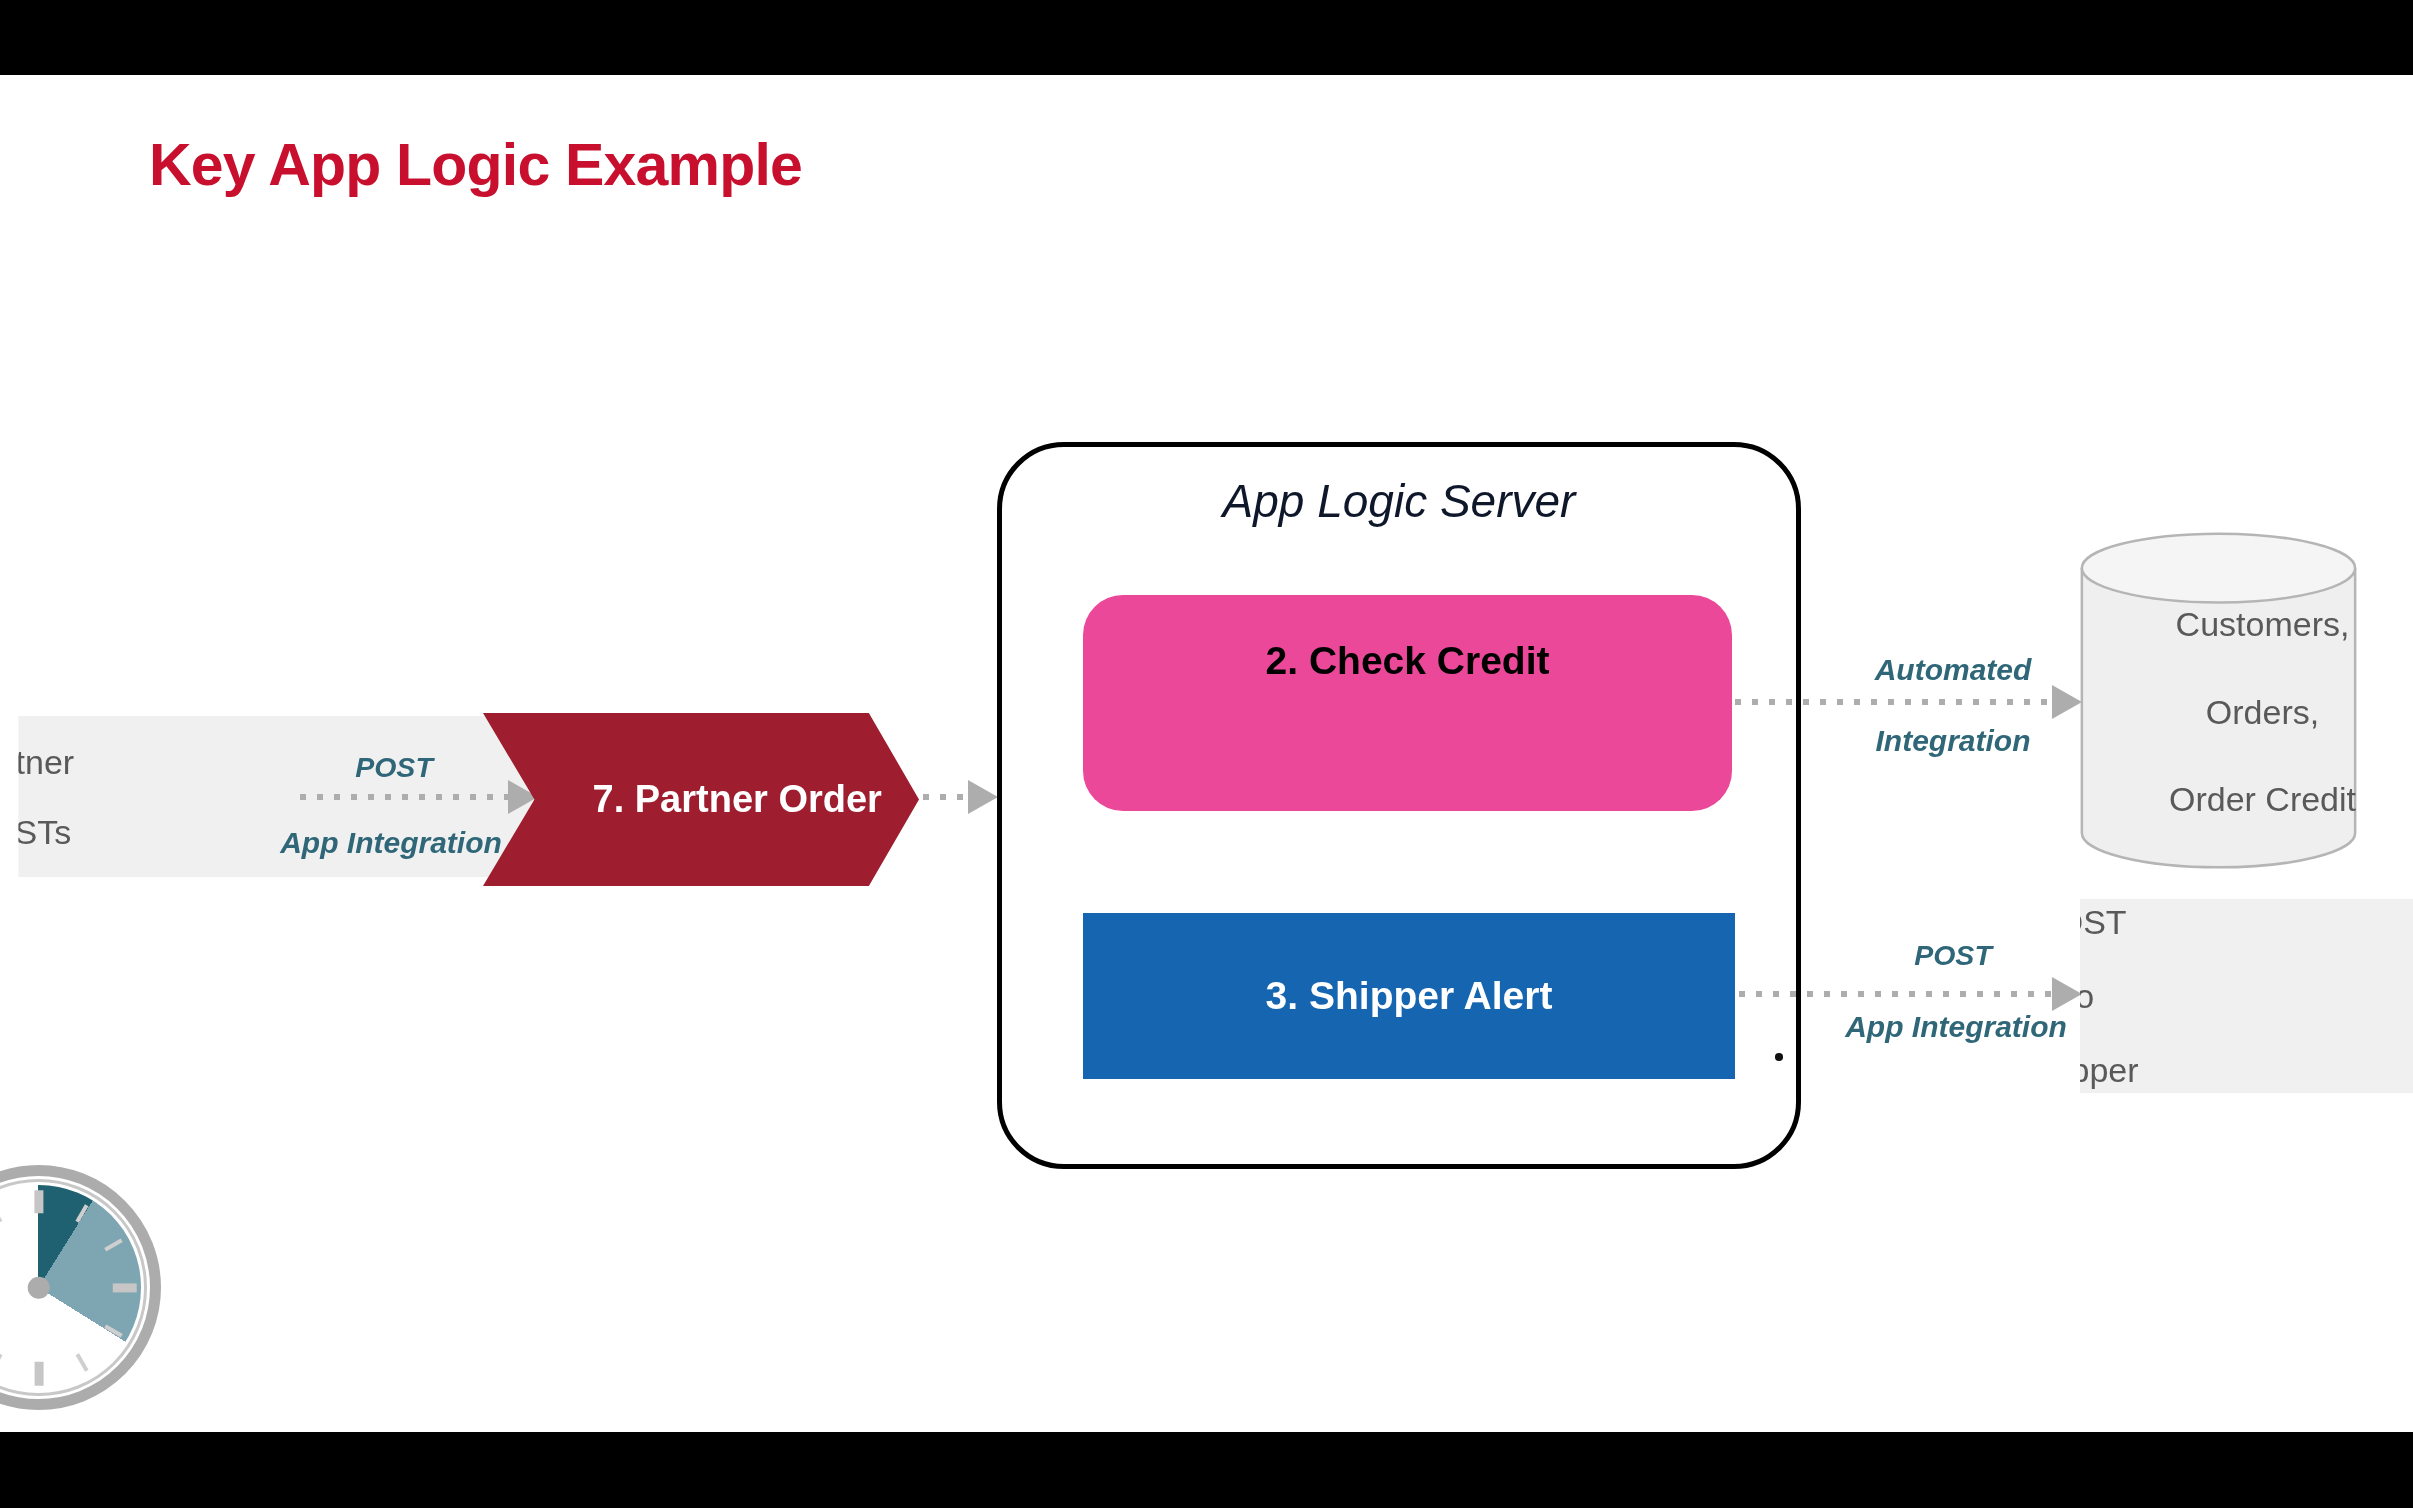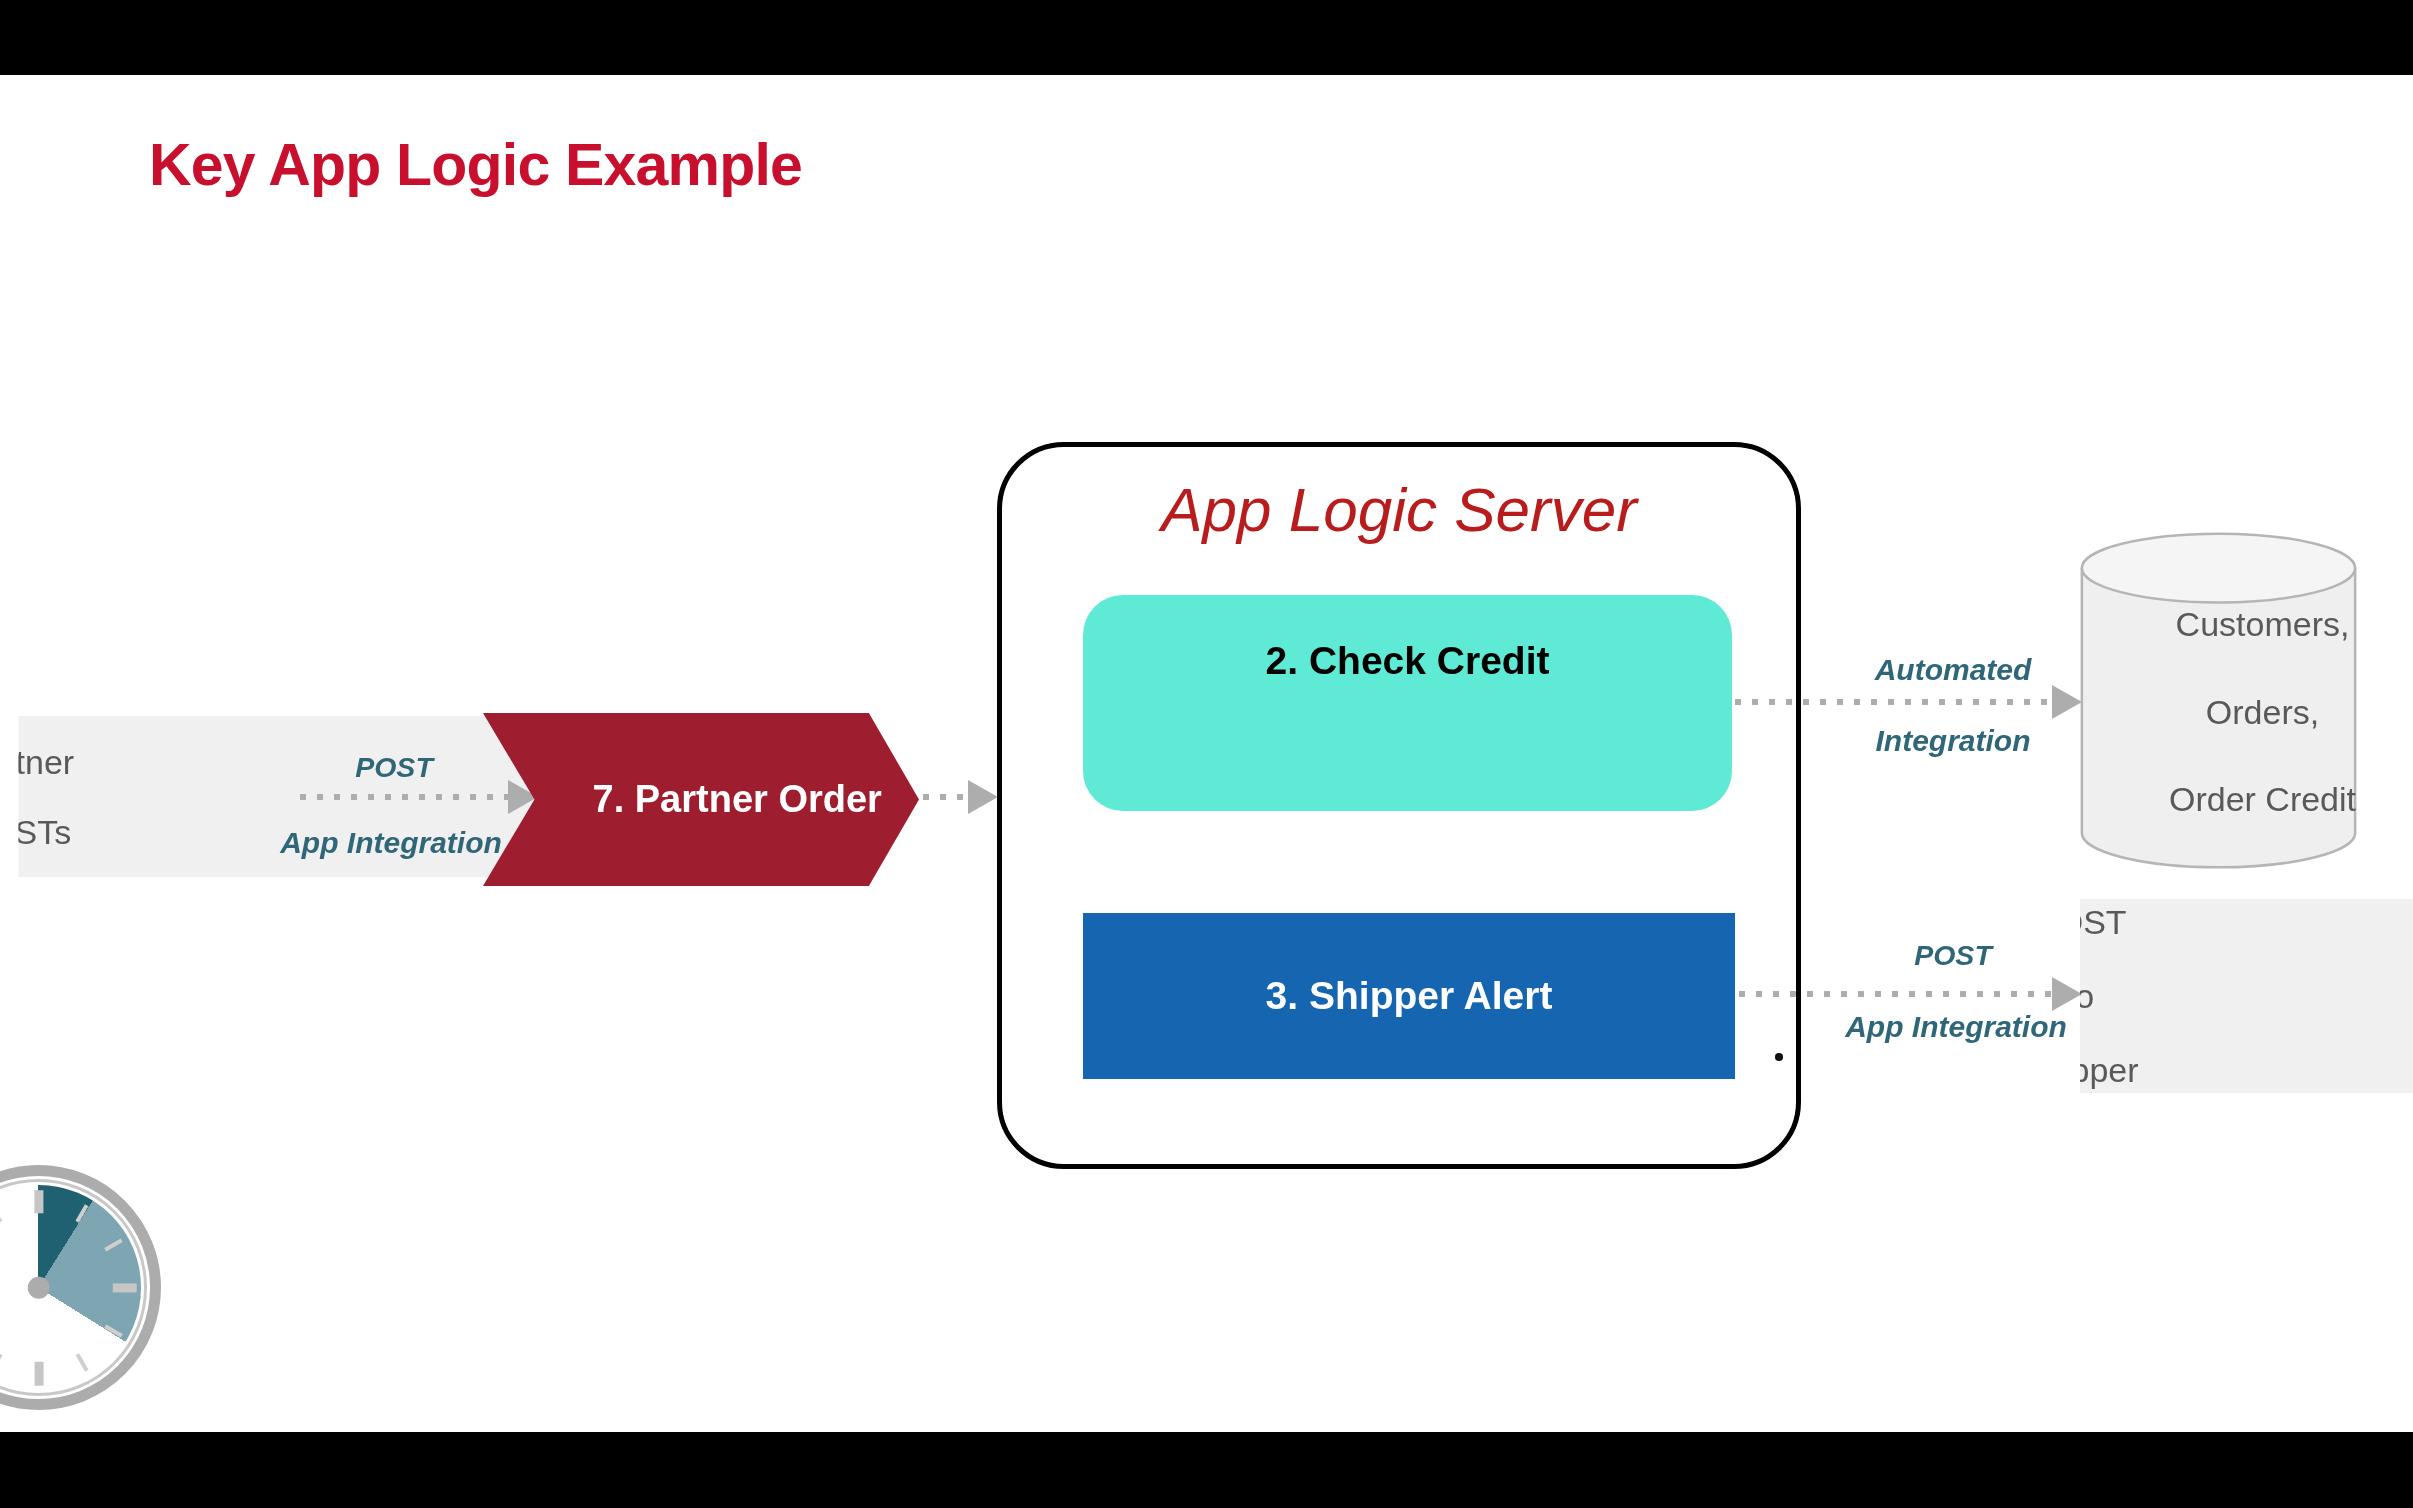--- a/index.html
+++ b/index.html
@@ -45,25 +45,25 @@
     padding-left:3%;box-sizing:border-box;white-space:nowrap;
   }
   
   .server-box{
     position:absolute;left:997px;top:442px;width:804px;height:727px;
     background:#ffffff;border:5.9px solid #000;border-radius:67px;
     box-sizing:border-box;
   }
   .server-title{
     position:absolute;left:997px;top:474px;width:804px;
-    text-align:center;font-style:italic;font-size:62px;color:#b91c1c;
+    text-align:center;font-style:italic;font-size:46px;color:#0f172a;
   }
   .credit-box{
     position:absolute;left:1083px;top:595px;width:649px;height:216px;
-    background:#5eead4;border-radius:40px;
+    background:#ec4899;border-radius:40px;
     display:flex;flex-direction:column;align-items:center;
     padding-top:44px;box-sizing:border-box;color:#000;text-align:center;
   }
   .credit-box .l1{font-size:39px;font-weight:700;}
   .credit-box .l2{font-size:31px;font-weight:600;margin-top:27px;}
   .alert-box{
     position:absolute;left:1083px;top:913px;width:652px;height:166px;
     background:#1565B0;display:flex;align-items:center;justify-content:center;
     color:#ffffff;font-size:39px;font-weight:700;white-space:nowrap;
   }

